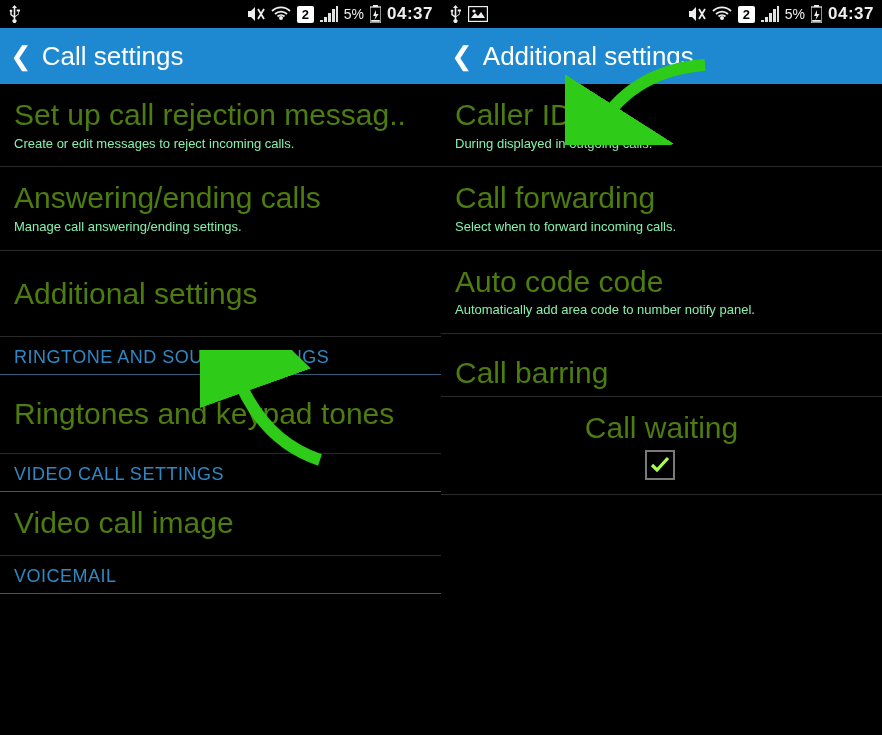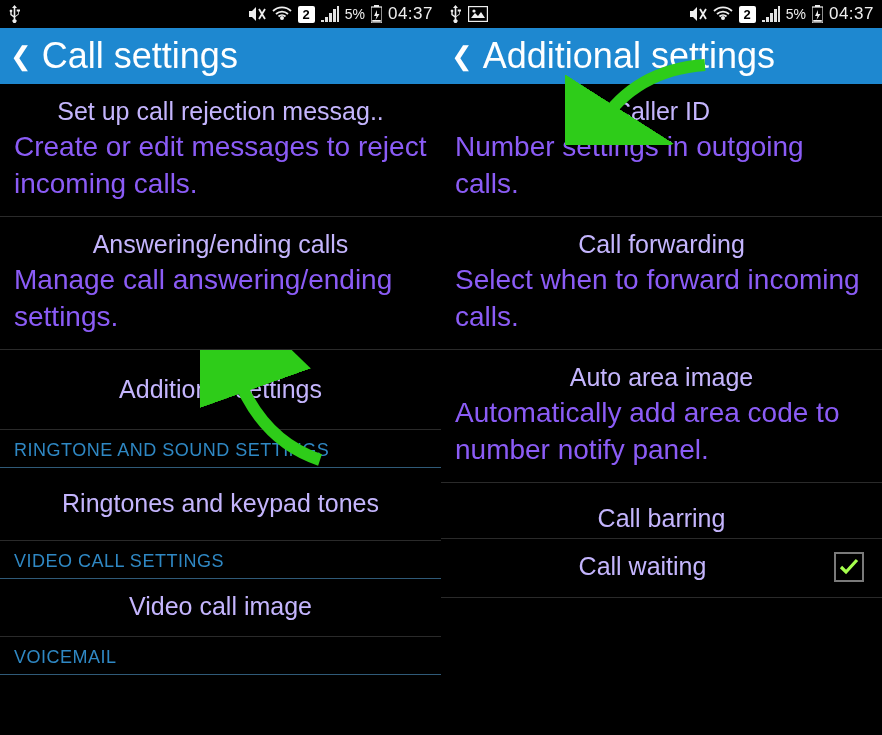--- a/index.html
+++ b/index.html
@@ -44,64 +44,64 @@
     color: #000;
     font-weight: bold;
     width: 17px;
     height: 17px;
     border-radius: 2px;
     display: flex;
     align-items: center;
     justify-content: center;
     font-size: 13px;
   }
-  .clock { font-size: 17px; font-weight: 400; letter-spacing: 0.5px; }
+  .clock { font-size: 17px; font-weight: 700; letter-spacing: 0.5px; }
   .app-bar {
     height: 56px;
     background: #1e88d0;
     color: #fff;
     display: flex;
     align-items: center;
     padding: 0 10px;
     gap: 10px;
   }
   .app-bar .back {
     font-size: 26px;
     line-height: 1;
   }
   .app-bar .title {
-    font-size: 36px;
+    font-size: 26px;
     font-weight: 400;
   }
   .content {
     flex: 1;
     overflow: hidden;
     background: #000;
   }
   .row {
     padding: 12px 14px 14px 14px;
     border-bottom: 1px solid #2a2a2a;
   }
   .row .primary {
-    color: #c4b5fd;
-    font-size: 25px;
+    color: #4d7c0f;
+    font-size: 30px;
     line-height: 1.25;
-    text-align: center;
   }
   .row .secondary {
-    color: #8b5cf6;
-    font-size: 28px;
+    color: #86efac;
+    font-size: 13px;
     line-height: 1.3;
     margin-top: 2px;
   }
   .row.check {
     display: flex;
     align-items: center;
     justify-content: space-between;
     gap: 4px;
+    flex-direction: column;
   }
   .row.check .txtcol { flex: 1; }
   .checkbox {
     width: 30px;
     height: 30px;
     border: 2px solid #7a7a7a;
     display: flex;
     align-items: center;
     justify-content: center;
     color: #a6ff4d;
@@ -253,28 +253,28 @@
     </div>
 
     <div class="app-bar">
       <span class="back">❮</span>
       <span class="title">Additional settings</span>
     </div>
 
     <div class="content">
       <div class="row">
         <div class="primary">Caller ID</div>
-        <div class="secondary">Number settings in outgoing calls.</div>
+        <div class="secondary">During displayed in outgoing calls.</div>
       </div>
       <div class="row">
         <div class="primary">Call forwarding</div>
         <div class="secondary">Select when to forward incoming calls.</div>
       </div>
       <div class="row">
-        <div class="primary">Auto area image</div>
+        <div class="primary">Auto code code</div>
         <div class="secondary">Automatically add area code to number notify panel.</div>
       </div>
       <div class="row" style="padding-top:20px;padding-bottom:4px">
         <div class="primary">Call barring</div>
       </div>
       <div class="row check">
         <div class="txtcol">
           <div class="primary">Call waiting</div>
         </div>
         <div class="checkbox">

